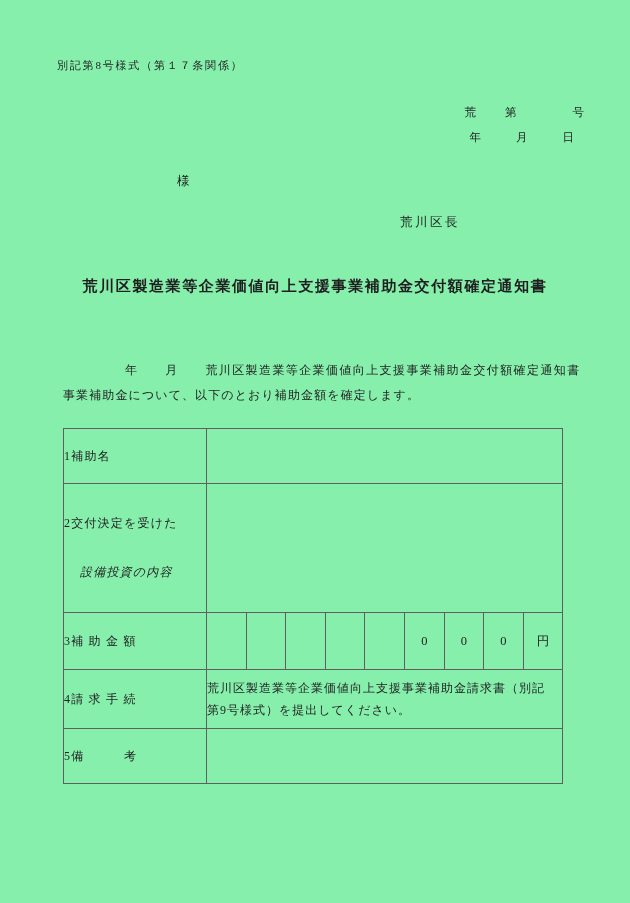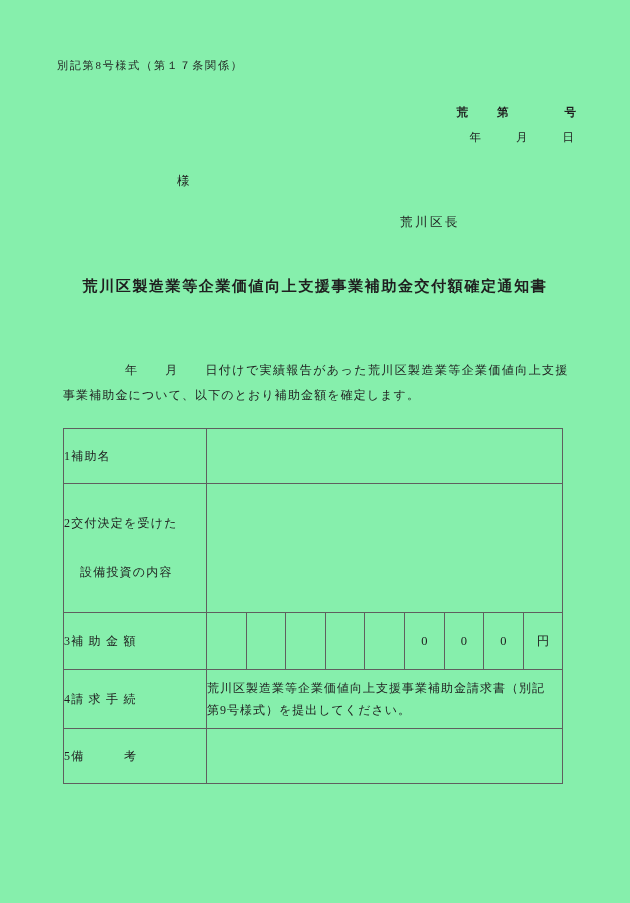--- a/index.html
+++ b/index.html
@@ -18,25 +18,24 @@
     overflow: hidden;
   }
   .abs { position: absolute; white-space: pre; }
 
   .form-ref {
     left: 57px; top: 58px;
     font-size: 11px;
     letter-spacing: 1.8px;
   }
   .doc-no-line {
-    right: 52px; top: 105px;
+    right: 44px; top: 105px;
     font-size: 11.5px;
     letter-spacing: 2px;
     text-align: center;
-    font-weight: bold;
   }
   .date-line {
     right: 52px; top: 130px;
     font-size: 11.5px;
     letter-spacing: 4px;
     text-align: right;
   }
   .addressee {
     left: 177px; top: 173px;
     font-size: 12.5px;
@@ -83,20 +82,21 @@
     padding: 0;
     vertical-align: middle;
   }
   td.label-cell {
     padding-left: 12px;
     letter-spacing: 1.2px;
     white-space: pre;
   }
   td.label-cell .label-line-2 {
     padding-left: 16px;
+    font-style: italic;
   }
   tr.row-1 { height: 55px; }
   tr.row-2 { height: 53px; }
   tr.row-3 { height: 57px; margin-top: 32px; }
   tr.row-4 { height: 59px; }
   tr.row-5 { height: 55px; }
   td.digit-cell {
     text-align: center;
     font-size: 12.5px;
   }
@@ -119,21 +119,21 @@
   <div class="abs doc-no-line">荒　　第　　　　号</div>
 
   <div class="abs date-line">年　　月　　日</div>
 
   <div class="abs addressee">様</div>
 
   <div class="abs sender">荒川区長</div>
 
   <h1 class="doc-title">荒川区製造業等企業価値向上支援事業補助金交付額確定通知書</h1>
 
-  <div class="abs body-line-1">年　　月　　日付けで実績報告があった荒川区製造業等企業価値向上支援</div>
+  <div class="abs body-line-1">年　　月　　荒川区製造業等企業価値向上支援事業補助金交付額確定通知書</div>
   <div class="abs body-line-2">事業補助金について、以下のとおり補助金額を確定します。</div>
 
   <table class="form-table">
     <colgroup>
       <col style="width:143px">
       <col style="width:39.6px">
         <col style="width:39.6px">
         <col style="width:39.6px">
       <col style="width:39.6px">
         <col style="width:39.6px">

